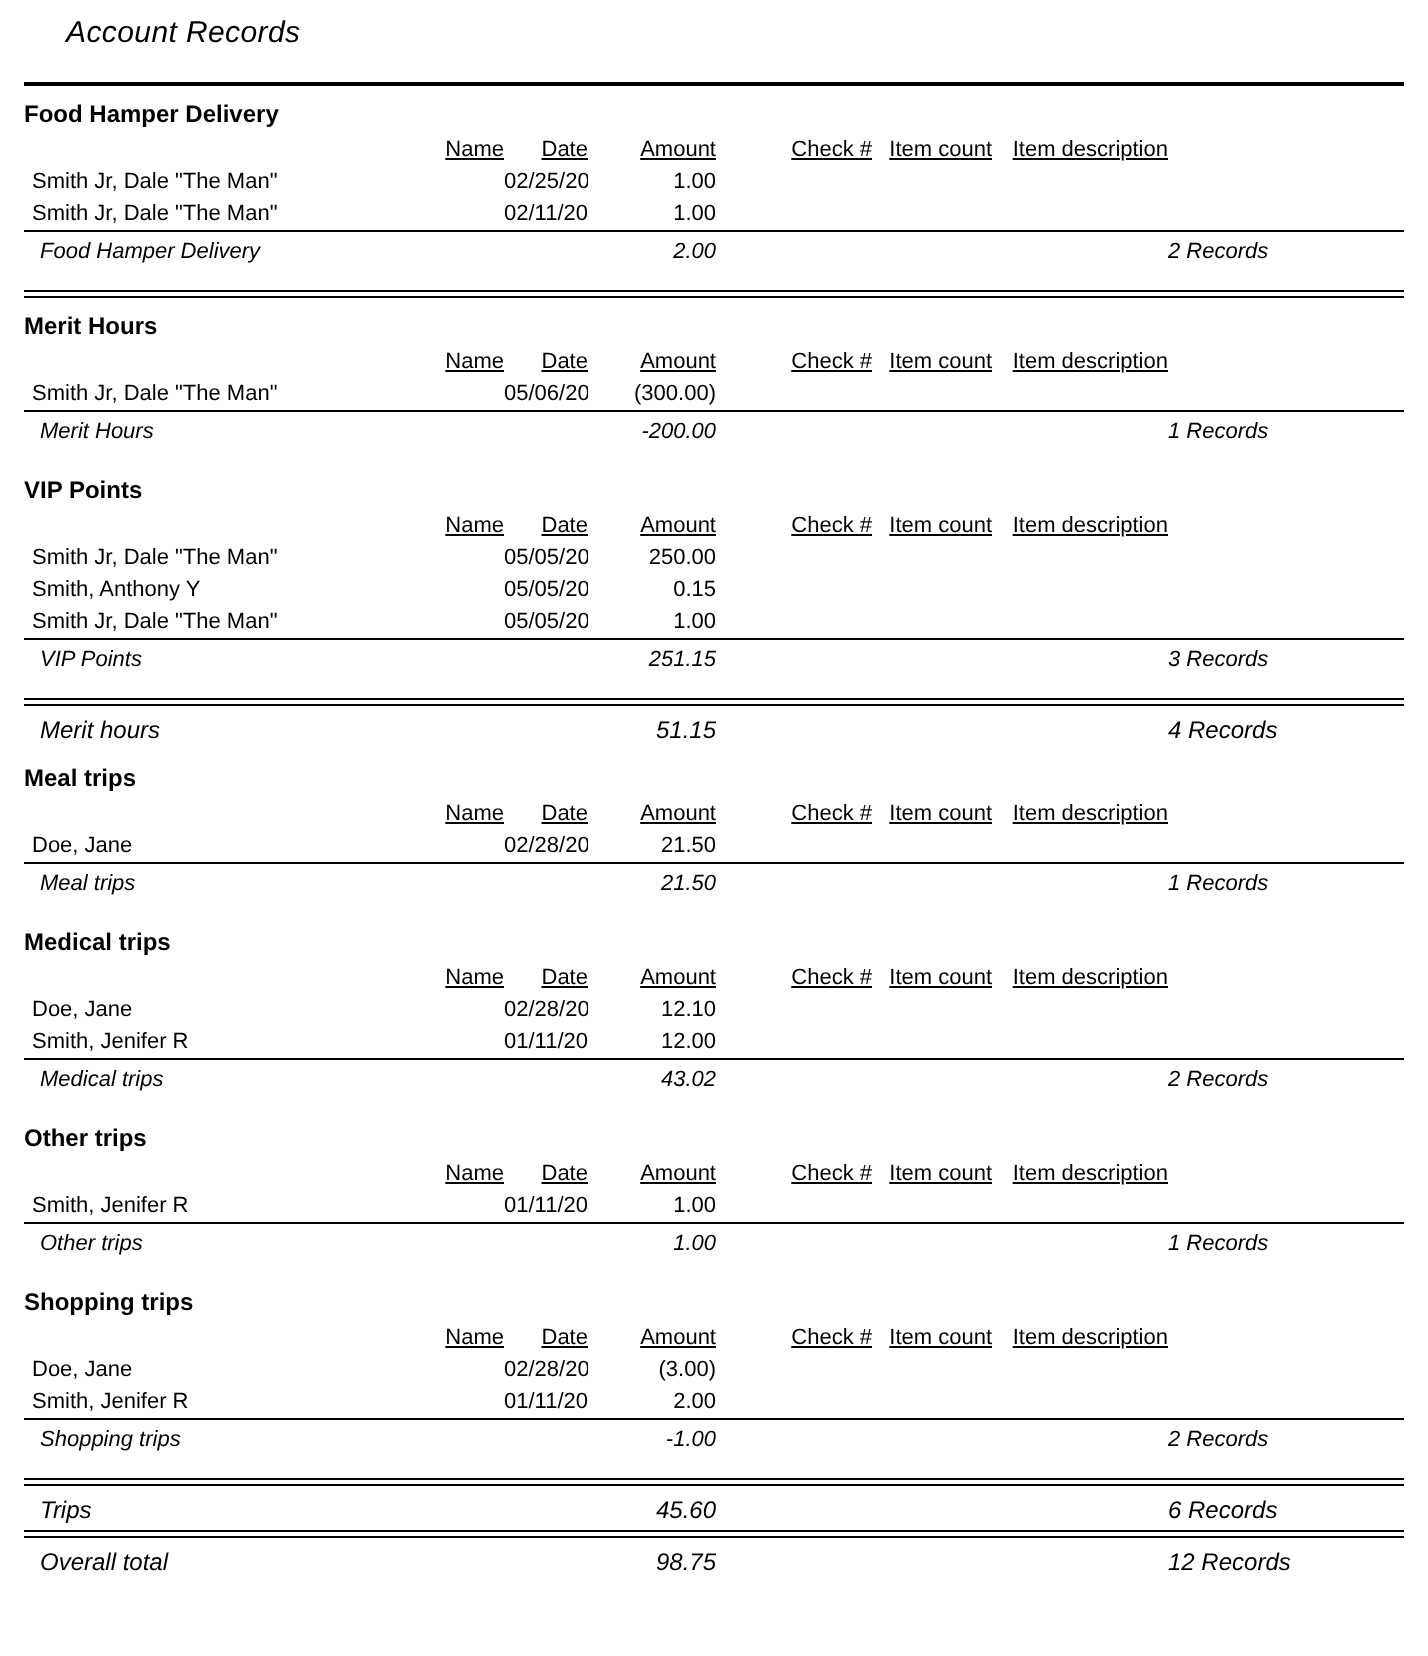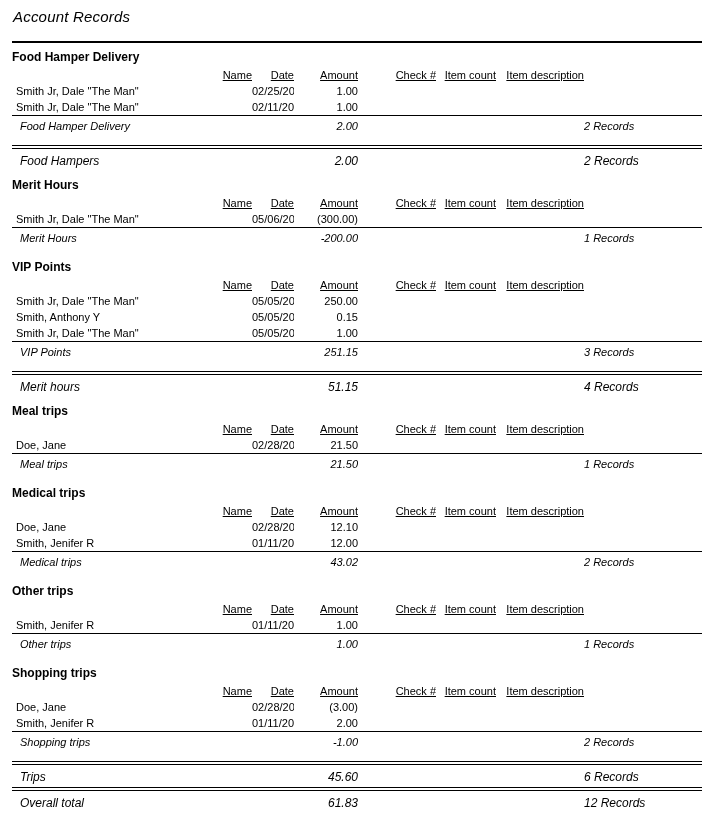--- a/index.html
+++ b/index.html
@@ -24,20 +24,21 @@
   }
 
   
   .report-title {
     font-style: italic;
     font-weight: normal;
     font-size: 15px;
     line-height: 18px;
     padding: 8px 0 0 13px;
     letter-spacing: 0.2px;
+    margin-left: 20px;
   }
 
   
   .rule {
     margin: 0 12px 0 12px;
     border-top: 2px solid #000;
     height: 0;
     font-size: 0;
     line-height: 0;
   }
@@ -223,42 +224,20 @@
               <td class="amt-cell">2.00</td>
               <td class="chk-cell"></td>
               <td class="icnt-cell"></td>
               <td class="idsc-cell"></td>
               <td class="rec-cell">2 Records</td>
             </tr>
           </tbody>
         </table>
         <div class="spacer-md"></div>
         <div class="rule-double"></div>
-        <table class="detail">
-          <colgroup>
-            <col class="c-name">
-            <col class="c-date">
-            <col class="c-amt">
-            <col class="c-chk">
-            <col class="c-icnt">
-            <col class="c-idsc">
-            <col class="c-rec">
-          </colgroup>
-          <tbody>
-            <tr class="grouptotal">
-              <td class="pad-name">Food Hampers</td>
-              <td class="date-cell"></td>
-              <td class="amt-cell">2.00</td>
-              <td class="chk-cell"></td>
-              <td class="icnt-cell"></td>
-              <td class="idsc-cell"></td>
-              <td class="rec-cell">2 Records</td>
-            </tr>
-          </tbody>
-        </table>
       </div>
       <div class="group">
         <div class="group-heading">Merit Hours</div>
         <table class="detail">
           <colgroup>
             <col class="c-name">
             <col class="c-date">
             <col class="c-amt">
             <col class="c-chk">
             <col class="c-icnt">
@@ -685,21 +664,21 @@
         <col class="c-amt">
         <col class="c-chk">
       <col class="c-icnt">
         <col class="c-idsc">
         <col class="c-rec">
     </colgroup>
     <tbody>
       <tr class="grouptotal">
         <td class="pad-name">Overall total</td>
         <td class="date-cell"></td>
-        <td class="amt-cell">61.83</td>
+        <td class="amt-cell">98.75</td>
         <td class="chk-cell"></td>
         <td class="icnt-cell"></td>
         <td class="idsc-cell"></td>
         <td class="rec-cell">12 Records</td>
       </tr>
     </tbody>
   </table>
 
 </div>
 

